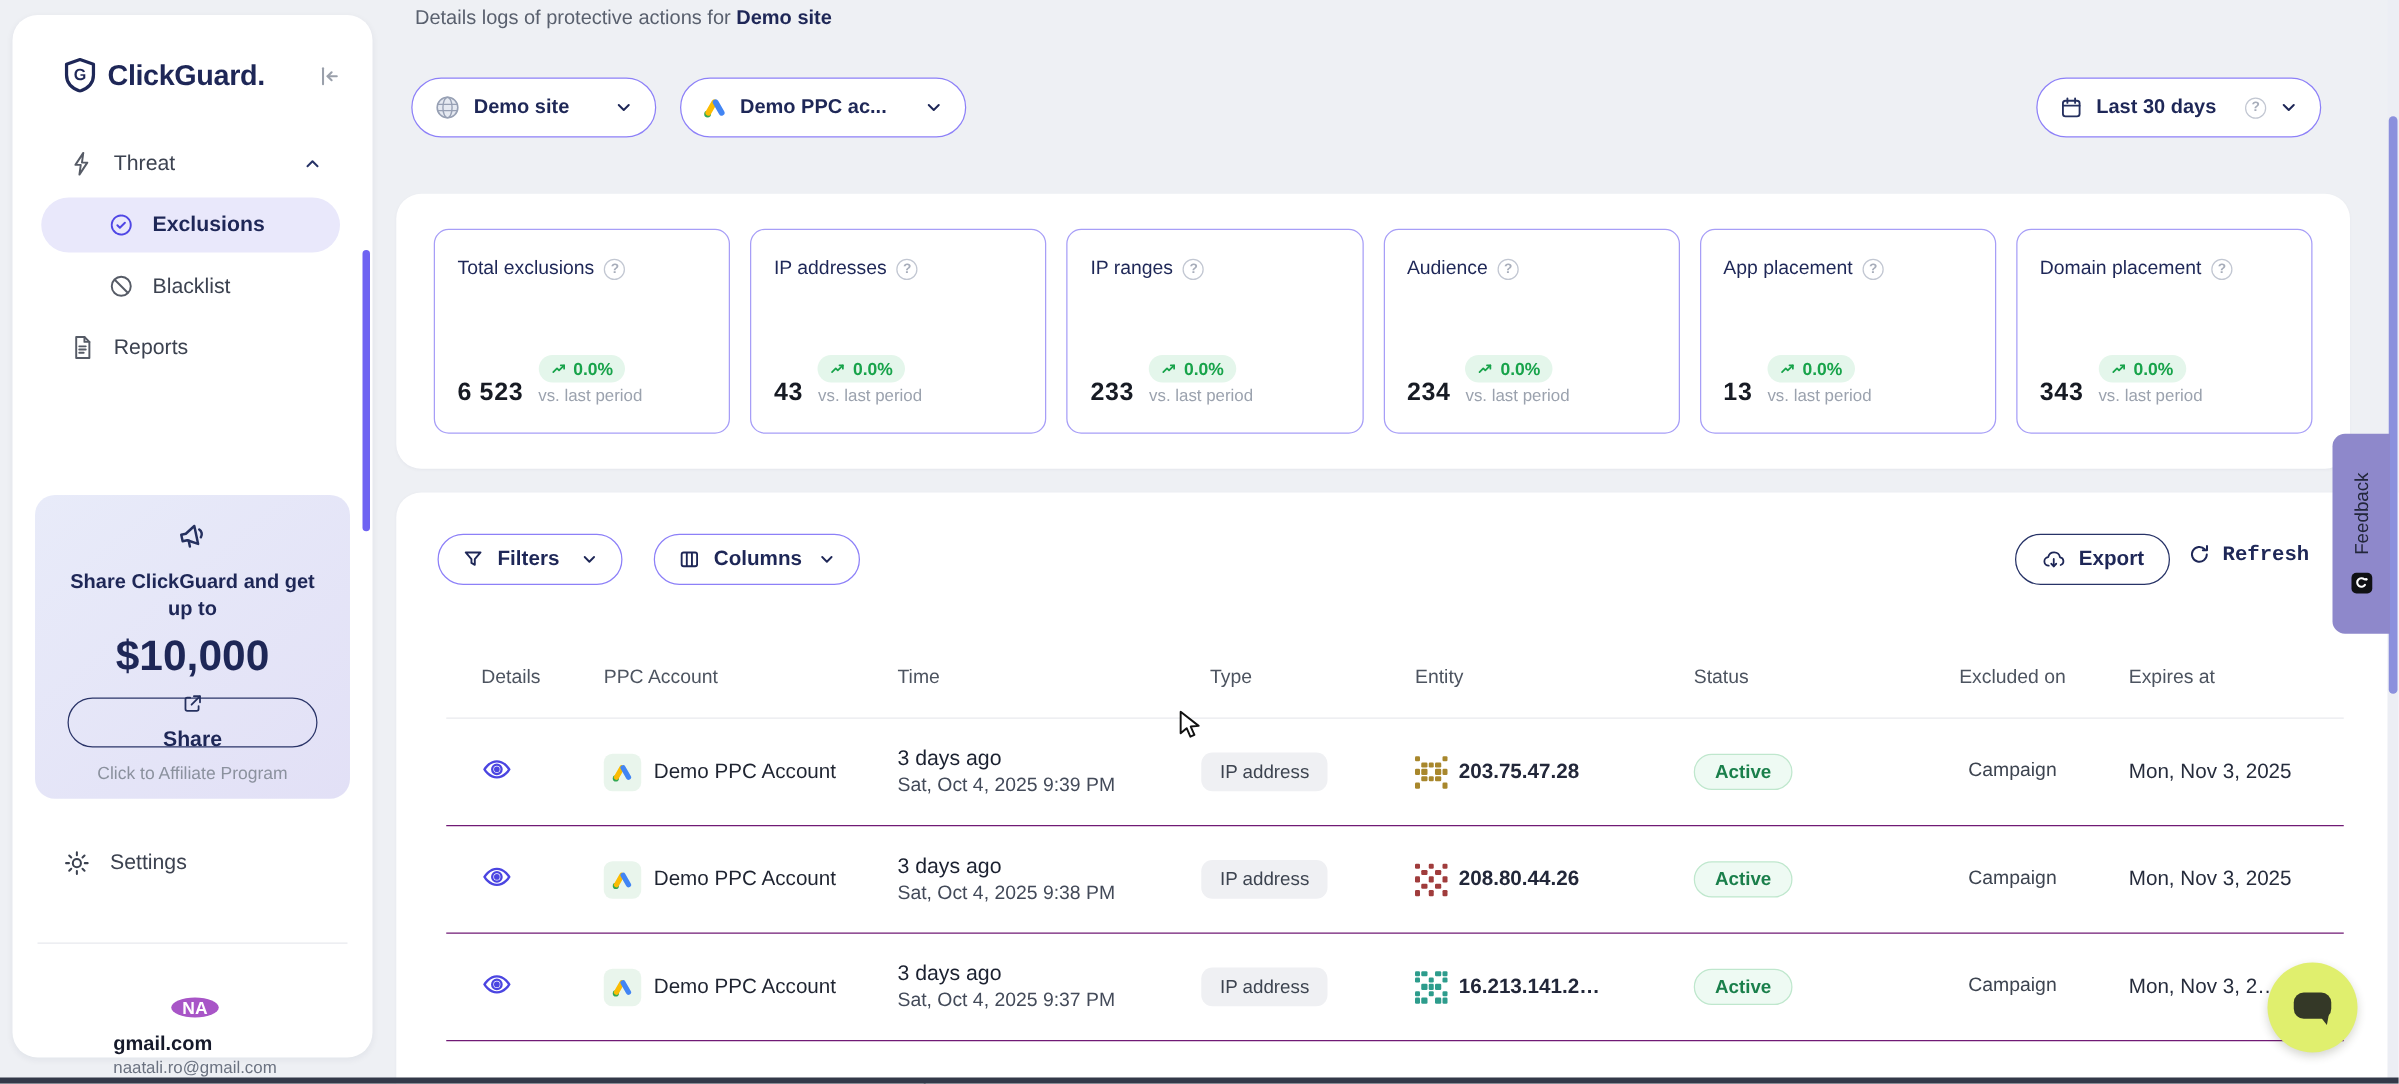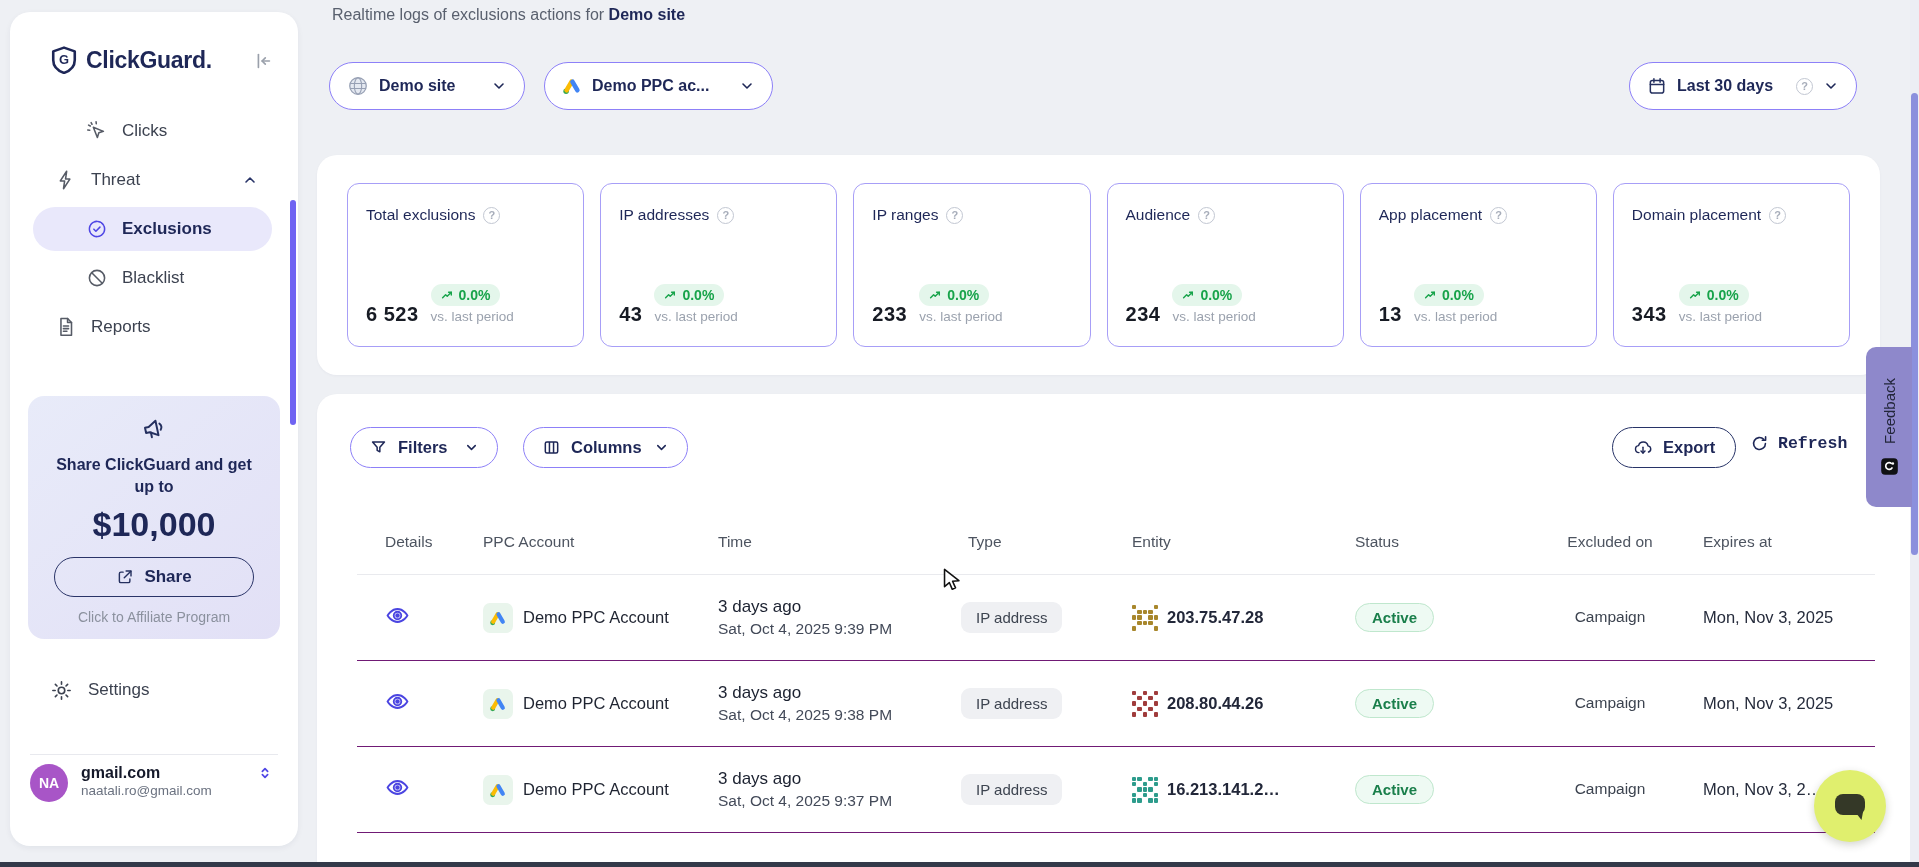--- a/index.html
+++ b/index.html
@@ -14,26 +14,26 @@
   .nav { position:absolute; top:97px; left:0; right:0; display:flex; flex-direction:column; gap:5px; }
   .nav-item { height:44px; display:flex; align-items:center; gap:14px; padding-left:45px; font-size:17px; color:#3c4250; cursor:pointer; position:relative; }
   .nav-item.sub { padding-left:76px; }
   .nav-item.active { margin:0 26px 0 23px; padding-left:53px; background:#e9e8fb; border-radius:22px; color:#1e2757; font-weight:600; }
   .nav-chevron { position:absolute; right:40px; top:14px; }
   .side-scroll { position:absolute; right:2px; top:188px; width:6px; height:225px; background:#6f63f2; border-radius:3px; }
 
   .promo { position:absolute; top:384px; left:18px; right:18px; height:243px; border-radius:16px; background:linear-gradient(140deg,#e8ebf9 0%,#e2e0f6 100%); text-align:center; padding-top:18px; }
   .promo-title { margin-top:8px; padding:0 28px; font-size:16px; font-weight:600; color:#1e2757; line-height:1.35; }
   .promo-amount { margin-top:8px; font-size:34px; font-weight:700; color:#1e2757; }
-  .promo-share { margin:13px 26px 0; height:40px; border:1.5px solid #2a3468; border-radius:21px; background:transparent; display:flex; align-items:center; justify-content:center; gap:10px; font-size:17px; font-weight:600; color:#1e2757; cursor:pointer; font-family:inherit; width:calc(100% - 52px); }
+  .promo-share { margin:13px 26px 0; height:40px; border:1.5px solid #2a3468; border-radius:21px; background:transparent; display:flex; align-items:center; justify-content:center; gap:10px; font-size:17px; font-weight:600; color:#1e2757; cursor:pointer; font-family:inherit; width:calc(100% - 52px);flex-direction:column; }
   .promo-footer { margin-top:12px; font-size:14px; color:#8b919e; }
 
   .settings-item { position:absolute; top:656px; left:0; right:0; height:44px; display:flex; align-items:center; gap:15px; padding-left:40px; font-size:17px; color:#3c4250; cursor:pointer; }
   .side-divider { position:absolute; top:742px; left:20px; right:20px; height:1px; background:#e8e9ee; }
-  .user-row { position:absolute; top:752px; left:20px; right:16px; height:56px; display:flex; align-items:flex-start; gap:13px; cursor:pointer; }
+  .user-row { position:absolute; top:786px; left:20px; right:16px; height:56px; display:flex; align-items:center; gap:13px; cursor:pointer;flex-direction:column; }
   .avatar { width:38px; height:38px; border-radius:50%; color:#fff; font-size:14px; font-weight:700; display:flex; align-items:center; justify-content:center; }
   .user-name { font-size:16px; font-weight:700; color:#15192a; }
   .user-email { font-size:13.5px; color:#6b7280; margin-top:1px; }
   .user-caret { margin-left:auto; margin-right:8px; }
 
   
   .subtitle { position:absolute; left:332px; top:6px; font-size:16px; color:#59606e; }
   .subtitle b { color:#1e2757; font-weight:700; }
   .select-pill { position:absolute; top:62px; height:48px; background:#fff; border:1.5px solid #8d80f8; border-radius:24px; display:flex; align-items:center; padding:0 17px; gap:10px; font-size:16px; font-weight:600; color:#1e2757; cursor:pointer; }
   .pill-site { left:329px; width:196px; }
@@ -112,32 +112,20 @@
   </div>
   <span class="collapse-btn">
     <svg width="22" height="22" viewBox="0 0 24 24" fill="none" stroke="#9aa0ab" stroke-width="1.8" stroke-linecap="round" stroke-linejoin="round">
         <path d="M7 5v14"></path>
         <path d="M19 12h-8"></path>
         <path d="M14.5 8.5 11 12l3.5 3.5"></path>
       </svg>
   </span>
 
   <nav class="nav">
-    <div class="nav-item sub">
-      <span>
-        <svg width="22" height="22" viewBox="0 0 24 24" fill="none" stroke="#565b66" stroke-width="1.7" stroke-linecap="round" stroke-linejoin="round">
-            <path d="M8 8l4.4 11 1.6-5 5-1.6L8 8Z"></path>
-            <path d="M5.6 2.8l1 1.9"></path>
-            <path d="M2.8 5.6l1.9 1"></path>
-            <path d="M11 1.9l.2 2.2"></path>
-            <path d="M1.9 11l2.2.2"></path>
-          </svg>
-      </span>
-      <span>Clicks</span>
-    </div>
     <div class="nav-item">
       <span>
         <svg width="22" height="22" viewBox="0 0 24 24" fill="none" stroke="#565b66" stroke-width="1.7" stroke-linejoin="round">
             <path d="M12.7 2.5 5.8 13h4.7l-1.2 8.5L16.2 11h-4.7l1.2-8.5Z"></path>
           </svg>
       </span>
       <span>Threat</span>
       <span class="nav-chevron">
         <svg width="16" height="16" viewBox="0 0 24 24" fill="none" stroke="#273367" stroke-width="2.4" stroke-linecap="round" stroke-linejoin="round">
             <path d="M6 15l6-6 6 6"></path>
@@ -219,21 +207,21 @@
     </span>
     <span class="user-caret">
       <svg width="18" height="18" viewBox="0 0 24 24" fill="none" stroke="#4f46e5" stroke-width="2.3" stroke-linecap="round" stroke-linejoin="round">
           <path d="M8.5 9.8 12 6.3l3.5 3.5"></path>
           <path d="M8.5 14.2 12 17.7l3.5-3.5"></path>
         </svg>
     </span>
   </div>
 </aside>
 
-<div class="subtitle"><span>Realtime logs of exclusions actions for </span><b>Demo site</b></div>
+<div class="subtitle"><span>Details logs of protective actions for </span><b>Demo site</b></div>
 
 <div class="select-pill pill-site">
   <span>
     <svg width="22" height="22" viewBox="0 0 24 24">
         <circle cx="12" cy="12" r="9" fill="#e5e9f1" stroke="#97a0b4" stroke-width="1.4"></circle>
         <ellipse cx="12" cy="12" rx="4" ry="9" fill="none" stroke="#97a0b4" stroke-width="1.2"></ellipse>
         <path d="M3.4 9.3h17.2M3.4 14.7h17.2" stroke="#97a0b4" stroke-width="1.2" fill="none"></path>
       </svg>
   </span>
   <span>Demo site</span>

